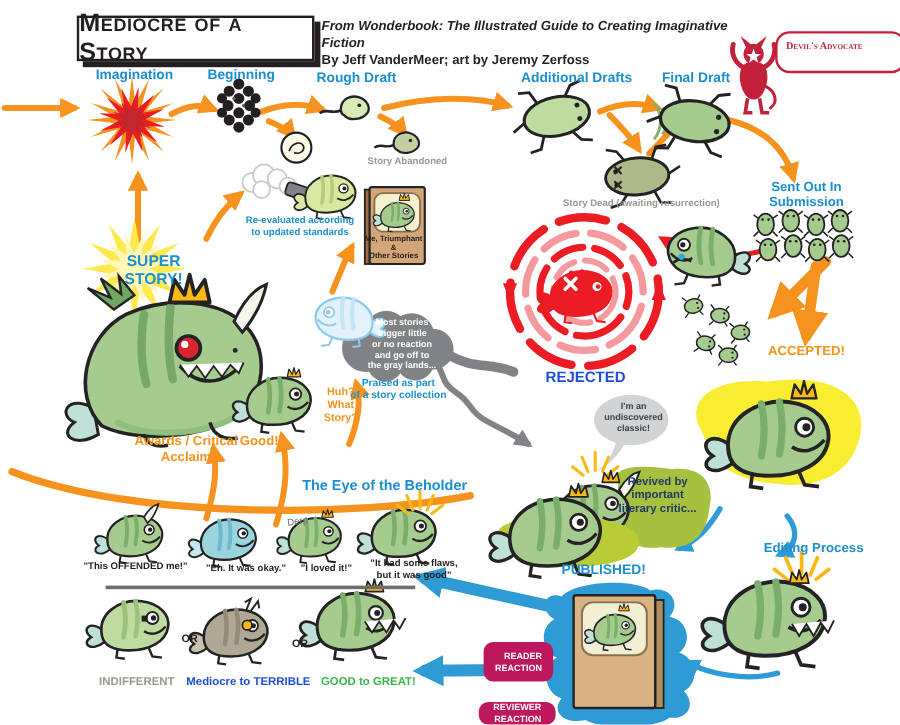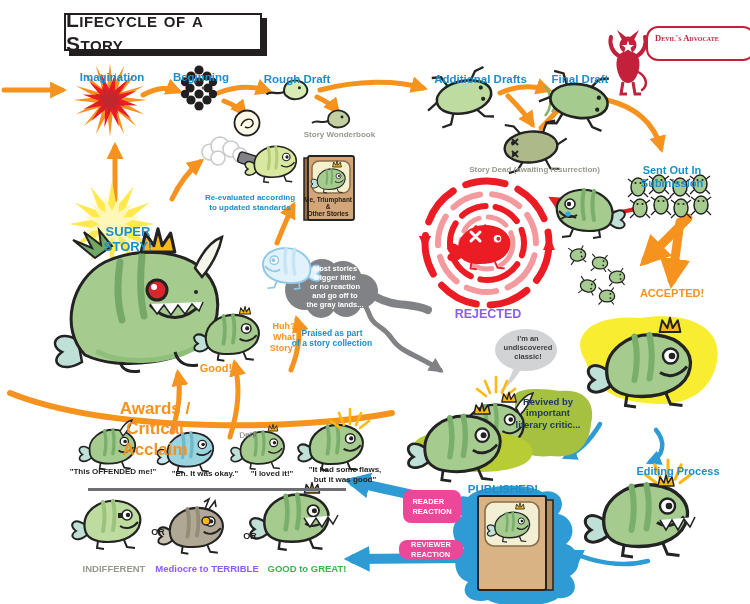--- a/index.html
+++ b/index.html
@@ -1,38 +1,38 @@
 <!DOCTYPE html>
 <html><head>
 <meta charset="utf-8">
 <style>
   html,body{margin:0;padding:0;background:#fff;}
   #poster{position:relative;width:750px;height:604px;background:#fff;overflow:hidden;
           font-family:"Liberation Sans",sans-serif;}
   svg.art{position:absolute;left:0;top:0;}
   .lbl{position:absolute;font-weight:bold;white-space:pre-line;text-align:center;
        line-height:1.2;color:#231F20;}
-  .blue{color:#1B8FCE;margin-top:14px;} .orange{color:#F6921E;text-align:center;} .red{color:#8b5cf6;}
+  .blue{color:#1B8FCE;} .orange{color:#F6921E;text-align:center;} .red{color:#1d4ed8;}
   .grayt{color:#98988E;} .green{color:#39B54A;} .white{color:#fff;}
   .title-box{position:absolute;left:64px;top:13px;width:194px;height:34px;
        border:2.5px solid #231F20;background:#fff;box-shadow:5px 5px 0 #231F20;
        display:flex;align-items:center;justify-content:center;
        font-variant:small-caps;font-weight:bold;font-size:21px;letter-spacing:.5px;color:#231F20;}
   .credit{position:absolute;left:268px;top:16px;width:340px;font-size:11px;font-weight:bold;
        text-align:left;color:#231F20;line-height:1.25;}
   .credit .it{font-style:italic;}
   .devil-box{position:absolute;left:646px;top:26px;width:92px;border:2px solid #C2203B;
        border-radius:12px;background:#fff;padding:5px 6px 6px 7px;text-align:left;}
   .devil-title{font-family:"Liberation Serif",serif;font-variant:small-caps;font-weight:bold;
        font-size:8.5px;color:#C2203B;margin-bottom:10px;}
   .devil-body{font-family:"Liberation Serif",serif;font-variant:small-caps;font-weight:bold;
        font-size:7.2px;color:#7D4037;line-height:1.3;letter-spacing:.2px;}
-  .reaction-box{position:absolute;background:#ec4899;border-radius:8px;color:#fff;
+  .reaction-box{position:absolute;background:#be185d;border-radius:8px;color:#fff;
        font-weight:bold;font-size:7.5px;display:flex;align-items:center;justify-content:center;
-       text-align:left;white-space:pre-line;line-height:1.25;}
+       text-align:right;white-space:pre-line;line-height:1.25;margin-top:45px;}
   .divider{position:absolute;left:88px;top:488px;width:258px;height:3px;background:#6D6E71;}
   .book-title{position:absolute;font-weight:bold;white-space:pre-line;text-align:center;color:#2B2017;}
 </style>
 </head>
 <body>
 
 <div id="poster">
 
 <svg class="art" width="750" height="604" viewBox="0 0 750 604">
   <defs>
@@ -336,56 +336,61 @@
     <path d="M10,10 C18,14 21,23 14,28" fill="none" stroke="#C2203B" stroke-width="2.5" stroke-linecap="round"></path>
     <path d="M0,-10 C-9,-12 -13,-3 -11,7 C-9,16 -5,21 0,21 C5,21 9,16 11,7 C13,-3 9,-12 0,-10 Z" fill="#C2203B"></path>
     <circle cx="0" cy="-17" r="8.5" fill="#C2203B"></circle>
     <path d="M-6,-22 L-11,-32 L-2,-25 Z" fill="#C2203B"></path>
     <path d="M6,-22 L11,-32 L2,-25 Z" fill="#C2203B"></path>
     <path d="M-5,20 L-7,32 L-1,32 M5,20 L7,32 L13,32" fill="none" stroke="#C2203B" stroke-width="3"></path>
     <polygon fill="#fff" points="-0.0,-21.5 1.5,-17.1 6.2,-17.0 2.5,-14.2 3.8,-9.7 0.0,-12.4 -3.8,-9.7 -2.5,-14.2 -6.2,-17.0 -1.5,-17.1"></polygon>
   </g>
 </svg>
 
-<div class="title-box">Lifecycle of a Story</div>
+<div class="title-box">Mediocre of a Story</div>
+<div class="credit">
+  <div class="it">From Wonderbook: The Illustrated Guide to Creating Imaginative Fiction</div>
+  <div>By Jeff VanderMeer; art by Jeremy Zerfoss</div>
+</div>
 
 <div class="devil-box">
   <div class="devil-title">Devil's Advocate</div>
 </div>
 
 <div class="lbl blue" style="left:62px;top:57px;width:100px;font-size:11.5px">Imagination</div>
 <div class="lbl blue" style="left:157px;top:57px;width:88px;font-size:11.5px">Beginning</div>
 <div class="lbl blue" style="left:252px;top:59px;width:90px;font-size:11.5px">Rough Draft</div>
 <div class="lbl blue" style="left:423px;top:59px;width:115px;font-size:11.5px">Additional Drafts</div>
 <div class="lbl blue" style="left:537px;top:59px;width:86px;font-size:11.5px">Final Draft</div>
 <div class="lbl blue" style="left:622px;top:150px;width:100px;font-size:11px">Sent Out In
 Submission</div>
 <div class="lbl orange" style="left:622px;top:287px;width:100px;font-size:11px">ACCEPTED!</div>
 <div class="lbl red" style="left:443px;top:307px;width:90px;font-size:12.5px">REJECTED</div>
 <div class="lbl blue" style="left:448px;top:469px;width:110px;font-size:11.5px">PUBLISHED!</div>
 <div class="lbl blue" style="left:632px;top:451px;width:92px;font-size:11px">Editing Process</div>
+<div class="lbl blue" style="left:238px;top:397px;width:165px;font-size:12px">The Eye of the Beholder</div>
 
 <div class="lbl blue" style="left:192px;top:179px;width:116px;font-size:8px">Re-evaluated according
 to updated standards</div>
 <div class="lbl blue" style="left:88px;top:211px;width:80px;font-size:13px;line-height:1.15">SUPER
 STORY!</div>
 <div class="lbl blue" style="left:282px;top:314px;width:100px;font-size:8.5px">Praised as part
 of a story collection</div>
-<div class="lbl grayt" style="left:292px;top:130px;width:95px;font-size:8px">Story Wonderbook</div>
+<div class="lbl grayt" style="left:292px;top:130px;width:95px;font-size:8px">Story Abandoned</div>
 <div class="lbl grayt" style="left:452px;top:165px;width:165px;font-size:8px">Story Dead (awaiting resurrection)</div>
 <div class="lbl white" style="left:297px;top:264px;width:76px;font-size:7.5px">Most stories
 trigger little
 or no reaction
 and go off to
 the gray lands...</div>
 <div class="lbl orange" style="left:260px;top:321px;width:48px;font-size:9px">Huh?
 What
 Story?</div>
 <div class="lbl orange" style="left:190px;top:362px;width:52px;font-size:11px">Good!</div>
-<div class="lbl orange" style="left:90px;top:399px;width:130px;font-size:17px">Awards / Critical
+<div class="lbl orange" style="left:90px;top:362px;width:130px;font-size:11px">Awards / Critical
 Acclaim</div>
 <div class="lbl" style="left:497px;top:334px;width:62px;font-size:7.5px;color:#404041">I'm an
 undiscovered
 classic!</div>
 <div class="lbl" style="left:510px;top:396px;width:76px;font-size:9.5px;color:#1F3864">Revived by
 important
 literary critic...</div>
 <div class="lbl" style="left:230px;top:430px;width:36px;font-size:8px;color:#6D6E71;transform:rotate(-8deg);font-weight:normal">Derp</div>
 
 <div class="lbl" style="left:62px;top:467px;width:102px;font-size:8px">"This OFFENDED me!"</div>

